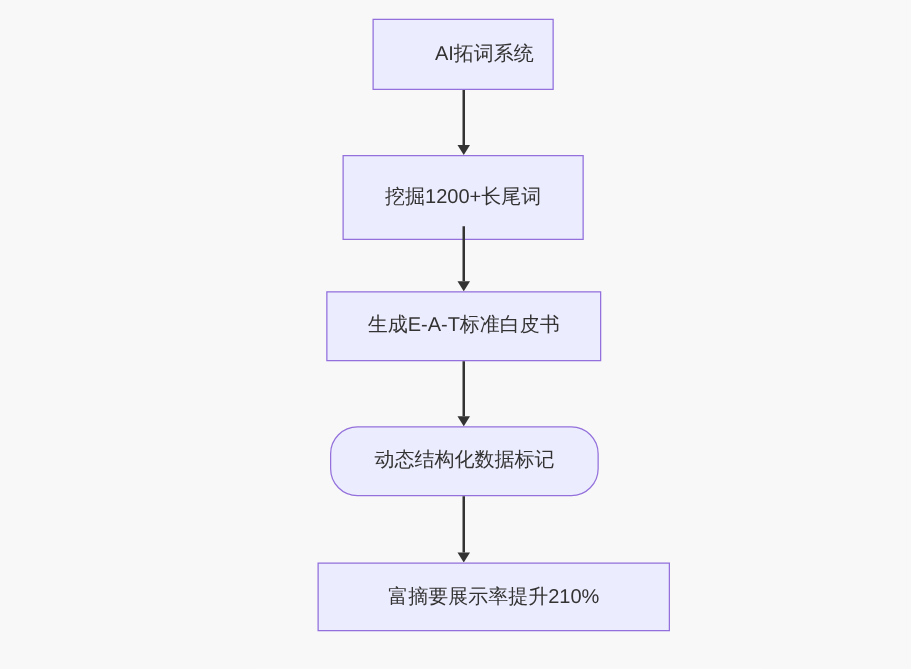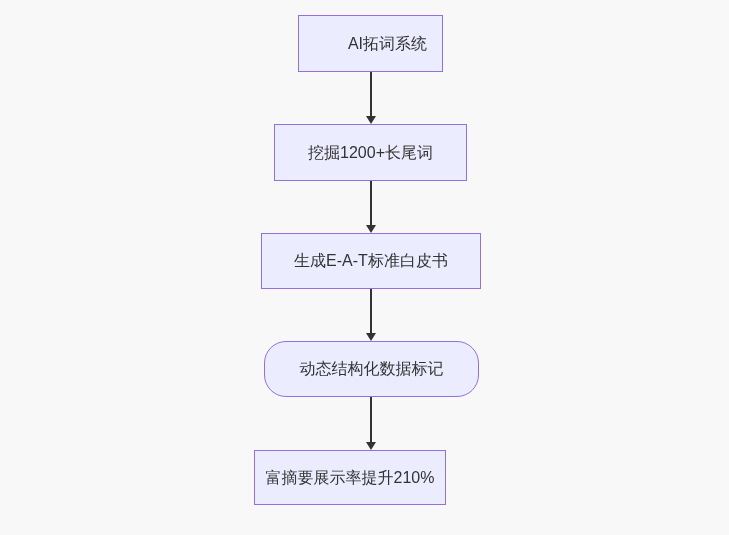--- a/index.html
+++ b/index.html
@@ -23,24 +23,24 @@
     border: 1px solid #9370DB;
     color: #333333;
     font-size: 16px;
     display: flex;
     align-items: center;
     justify-content: center;
     text-align: center;
     line-height: 1.2;
   }
   .node-1 { left: 298px; top: 15px;  width: 145px; height: 57px; padding-left: 34px; }
-  .node-2 { left: 274px; top: 124px; width: 193px; height: 57px; }
+  .node-2 { left: 274px; top: 124px; width: 193px; height: 68px; }
   .node-3 { left: 261px; top: 233px; width: 220px; height: 56px; }
   .node-4 { left: 264px; top: 341px; width: 215px; height: 56px; border-radius: 22px; }
-  .node-5 { left: 254px; top: 450px; width: 192px; height: 55px; }
+  .node-5 { left: 254px; top: 450px; width: 282px; height: 55px; }
 
   .flow-arrow {
     position: absolute;
     left: 364px;
     width: 14px;
     display: flex;
     flex-direction: column;
     align-items: center;
   }
   .arrow-1 { top: 72px;  height: 52px; }

